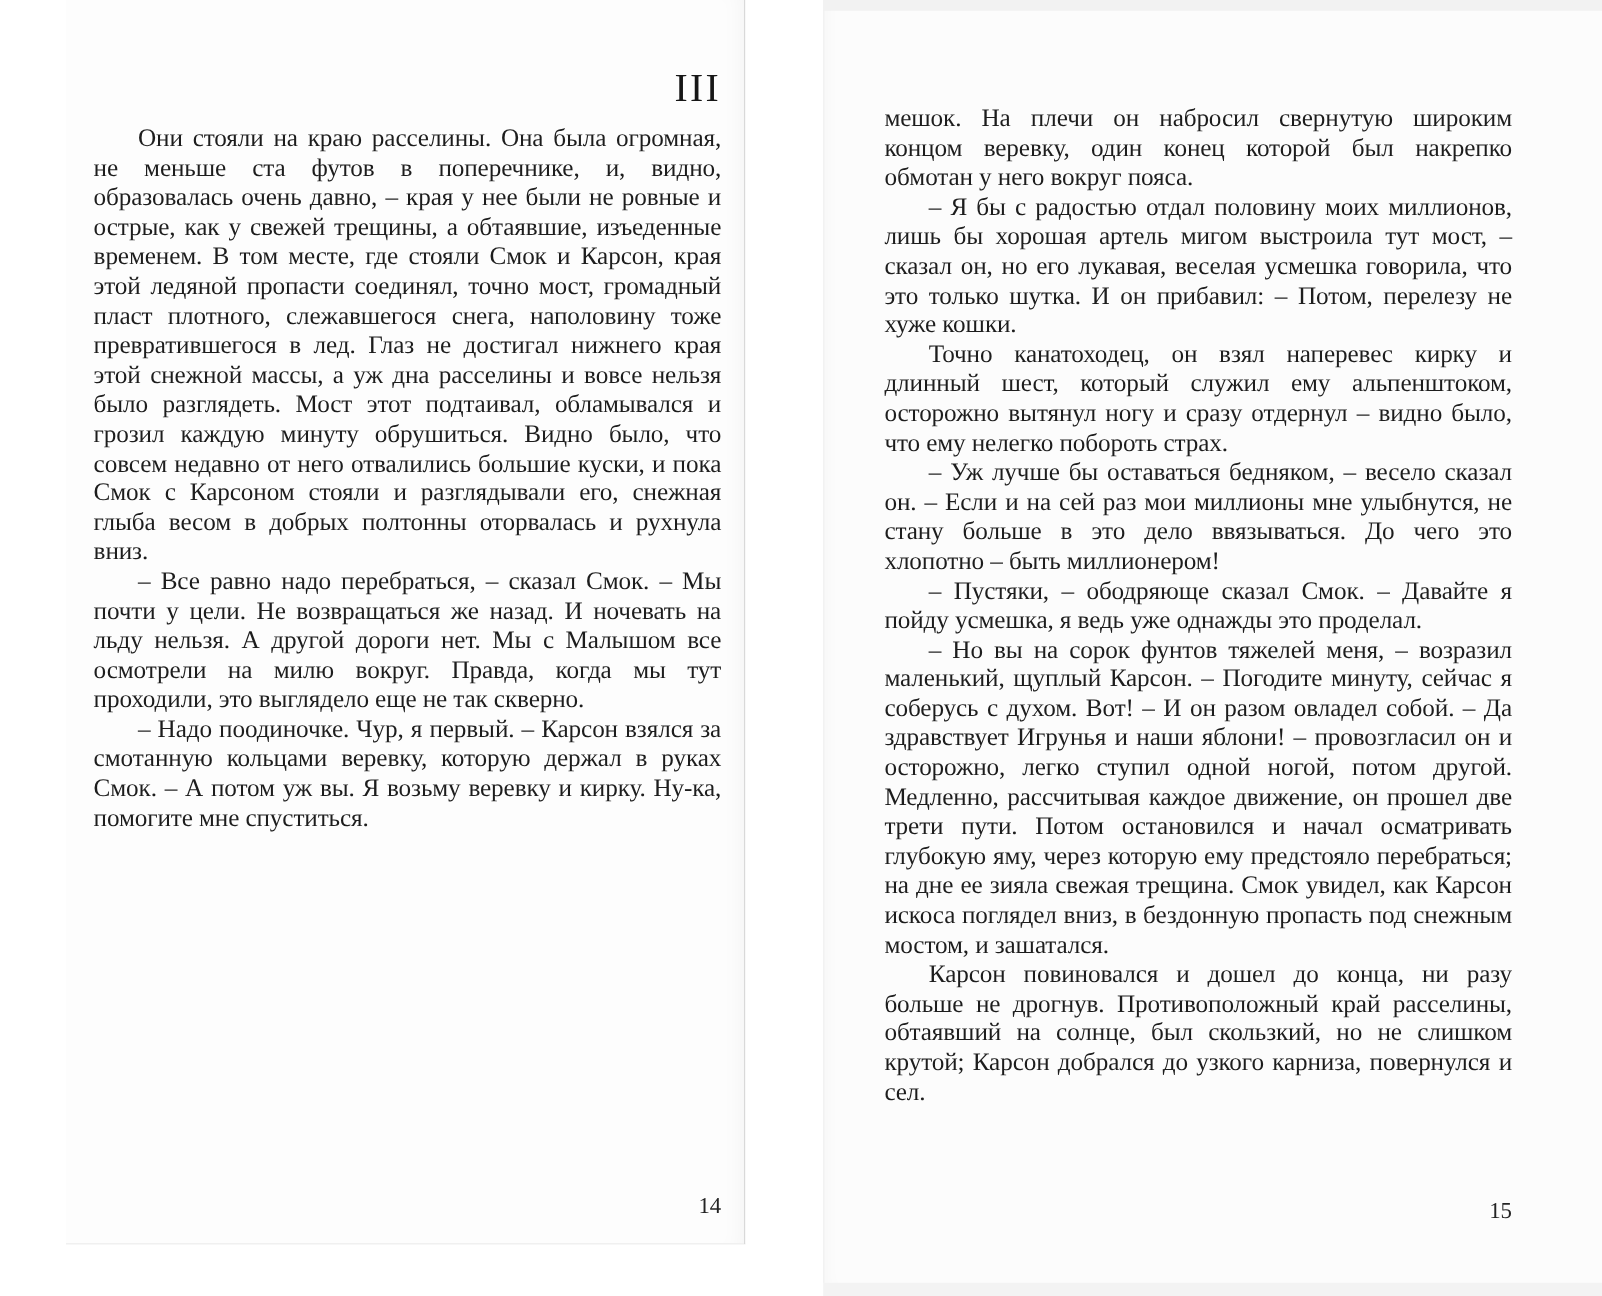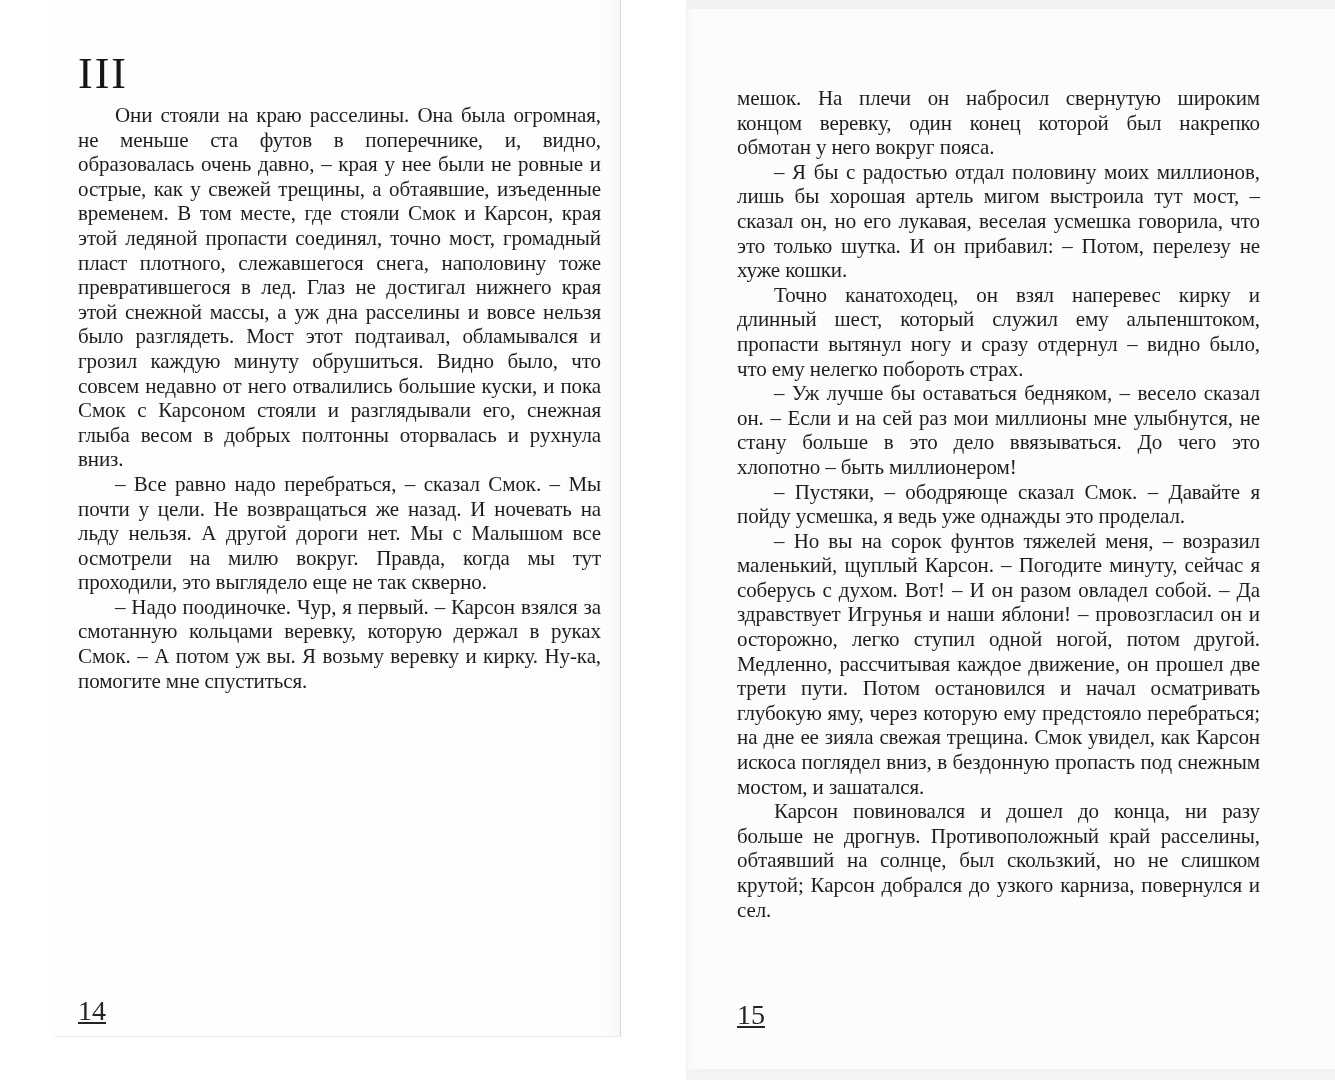--- a/index.html
+++ b/index.html
@@ -30,46 +30,45 @@
     position: absolute; left: 686px; top: 0; width: 649px; height: 9px;
     background: #f2f2f2;
   }
   .edge-bottom-right {
     position: absolute; left: 686px; top: 1069px; width: 649px; height: 11px;
     background: #f3f3f3;
   }
   .chapter-heading {
     position: absolute; left: 78px; top: 54px; width: 523px;
     margin: 0;
-    text-align: left;
-    font-size: 44px; line-height: 40px;
+    text-align: right;
+    font-size: 33px; line-height: 40px;
     font-weight: 400;
     letter-spacing: 2px;
     color: #161616;
   }
   .textcol {
     position: absolute;
     text-align: justify;
     font-size: 21px;
     line-height: 24.6px;
     letter-spacing: -0.1px;
     color: #1d1d1d;
     hyphens: auto;
     -webkit-hyphens: auto;
   }
   .textcol p { margin: 0; text-indent: 37px; }
   .textcol p.no-indent { text-indent: 0; }
   .col-left  { left: 78px;  top: 103px; width: 523px; }
   .col-right { left: 737px; top: 86px;  width: 523px; }
   .pagenum {
     position: absolute; width: 523px;
-    text-align: left;
-    font-size: 28px;
+    text-align: right;
+    font-size: 19px;
     color: #242424;
-    text-decoration: underline;
   }
   .pagenum-left  { left: 78px;  top: 995px; }
   .pagenum-right { left: 737px; top: 999px; }
 </style>
 </head>
 <body>
 
 <div class="spread">
 
   <section class="page page-left"></section>
@@ -81,21 +80,21 @@
 
   <div class="textcol col-left">
     <p>Они стояли на краю расселины. Она была огромная, не меньше ста футов в поперечнике, и, видно, образовалась очень давно, – края у нее были не ровные и острые, как у свежей трещины, а обтаявшие, изъеденные временем. В том месте, где стояли Смок и Карсон, края этой ледяной пропасти соединял, точно мост, громадный пласт плотного, слежавшегося снега, наполовину тоже превратившегося в лед. Глаз не достигал нижнего края этой снежной массы, а уж дна расселины и вовсе нельзя было разглядеть. Мост этот подтаивал, обламывался и грозил каждую минуту обрушиться. Видно было, что совсем недавно от него отвалились большие куски, и пока Смок с Карсоном стояли и разглядывали его, снежная глыба весом в добрых полтонны оторвалась и рухнула вниз.</p>
     <p>– Все равно надо перебраться, – сказал Смок. – Мы почти у цели. Не возвращаться же назад. И ночевать на льду нельзя. А другой дороги нет. Мы с Малышом все осмотрели на милю вокруг. Правда, когда мы тут проходили, это выглядело еще не так скверно.</p>
     <p>– Надо поодиночке. Чур, я первый. – Карсон взялся за смотанную кольцами веревку, которую держал в руках Смок. – А потом уж вы. Я возьму веревку и кирку. Ну-ка, помогите мне спуститься.</p>
   </div>
 
   <div class="textcol col-right">
     <p class="no-indent">мешок. На плечи он набросил свернутую широким концом веревку, один конец которой был накрепко обмотан у него вокруг пояса.</p>
     <p>– Я бы с радостью отдал половину моих миллионов, лишь бы хорошая артель мигом выстроила тут мост, – сказал он, но его лукавая, веселая усмешка говорила, что это только шутка. И он прибавил: – Потом, перелезу не хуже кошки.</p>
-    <p>Точно канатоходец, он взял наперевес кирку и длинный шест, который служил ему альпенштоком, пропасти вытянул ногу и сразу отдернул – видно было, что ему нелегко побороть страх.</p>
+    <p>Точно канатоходец, он взял наперевес кирку и длинный шест, который служил ему альпенштоком, осторожно вытянул ногу и сразу отдернул – видно было, что ему нелегко побороть страх.</p>
     <p>– Уж лучше бы оставаться бедняком, – весело сказал он. – Если и на сей раз мои миллионы мне улыбнутся, не стану больше в это дело ввязываться. До чего это хлопотно – быть миллионером!</p>
     <p>– Пустяки, – ободряюще сказал Смок. – Давайте я пойду усмешка, я ведь уже однажды это проделал.</p>
     <p>– Но вы на сорок фунтов тяжелей меня, – возразил маленький, щуплый Карсон. – Погодите минуту, сейчас я соберусь с духом. Вот! – И он разом овладел собой. – Да здравствует Игрунья и наши яблони! – провозгласил он и осторожно, легко ступил одной ногой, потом другой. Медленно, рассчитывая каждое движение, он прошел две трети пути. Потом остановился и начал осматривать глубокую яму, через которую ему предстояло перебраться; на дне ее зияла свежая трещина. Смок увидел, как Карсон искоса поглядел вниз, в бездонную пропасть под снежным мостом, и зашатался.</p>
     <p>Карсон повиновался и дошел до конца, ни разу больше не дрогнув. Противоположный край расселины, обтаявший на солнце, был скользкий, но не слишком крутой; Карсон добрался до узкого карниза, повернулся и сел.</p>
   </div>
 
   <div class="pagenum pagenum-left">14</div>
   <div class="pagenum pagenum-right">15</div>
 
 </div>

